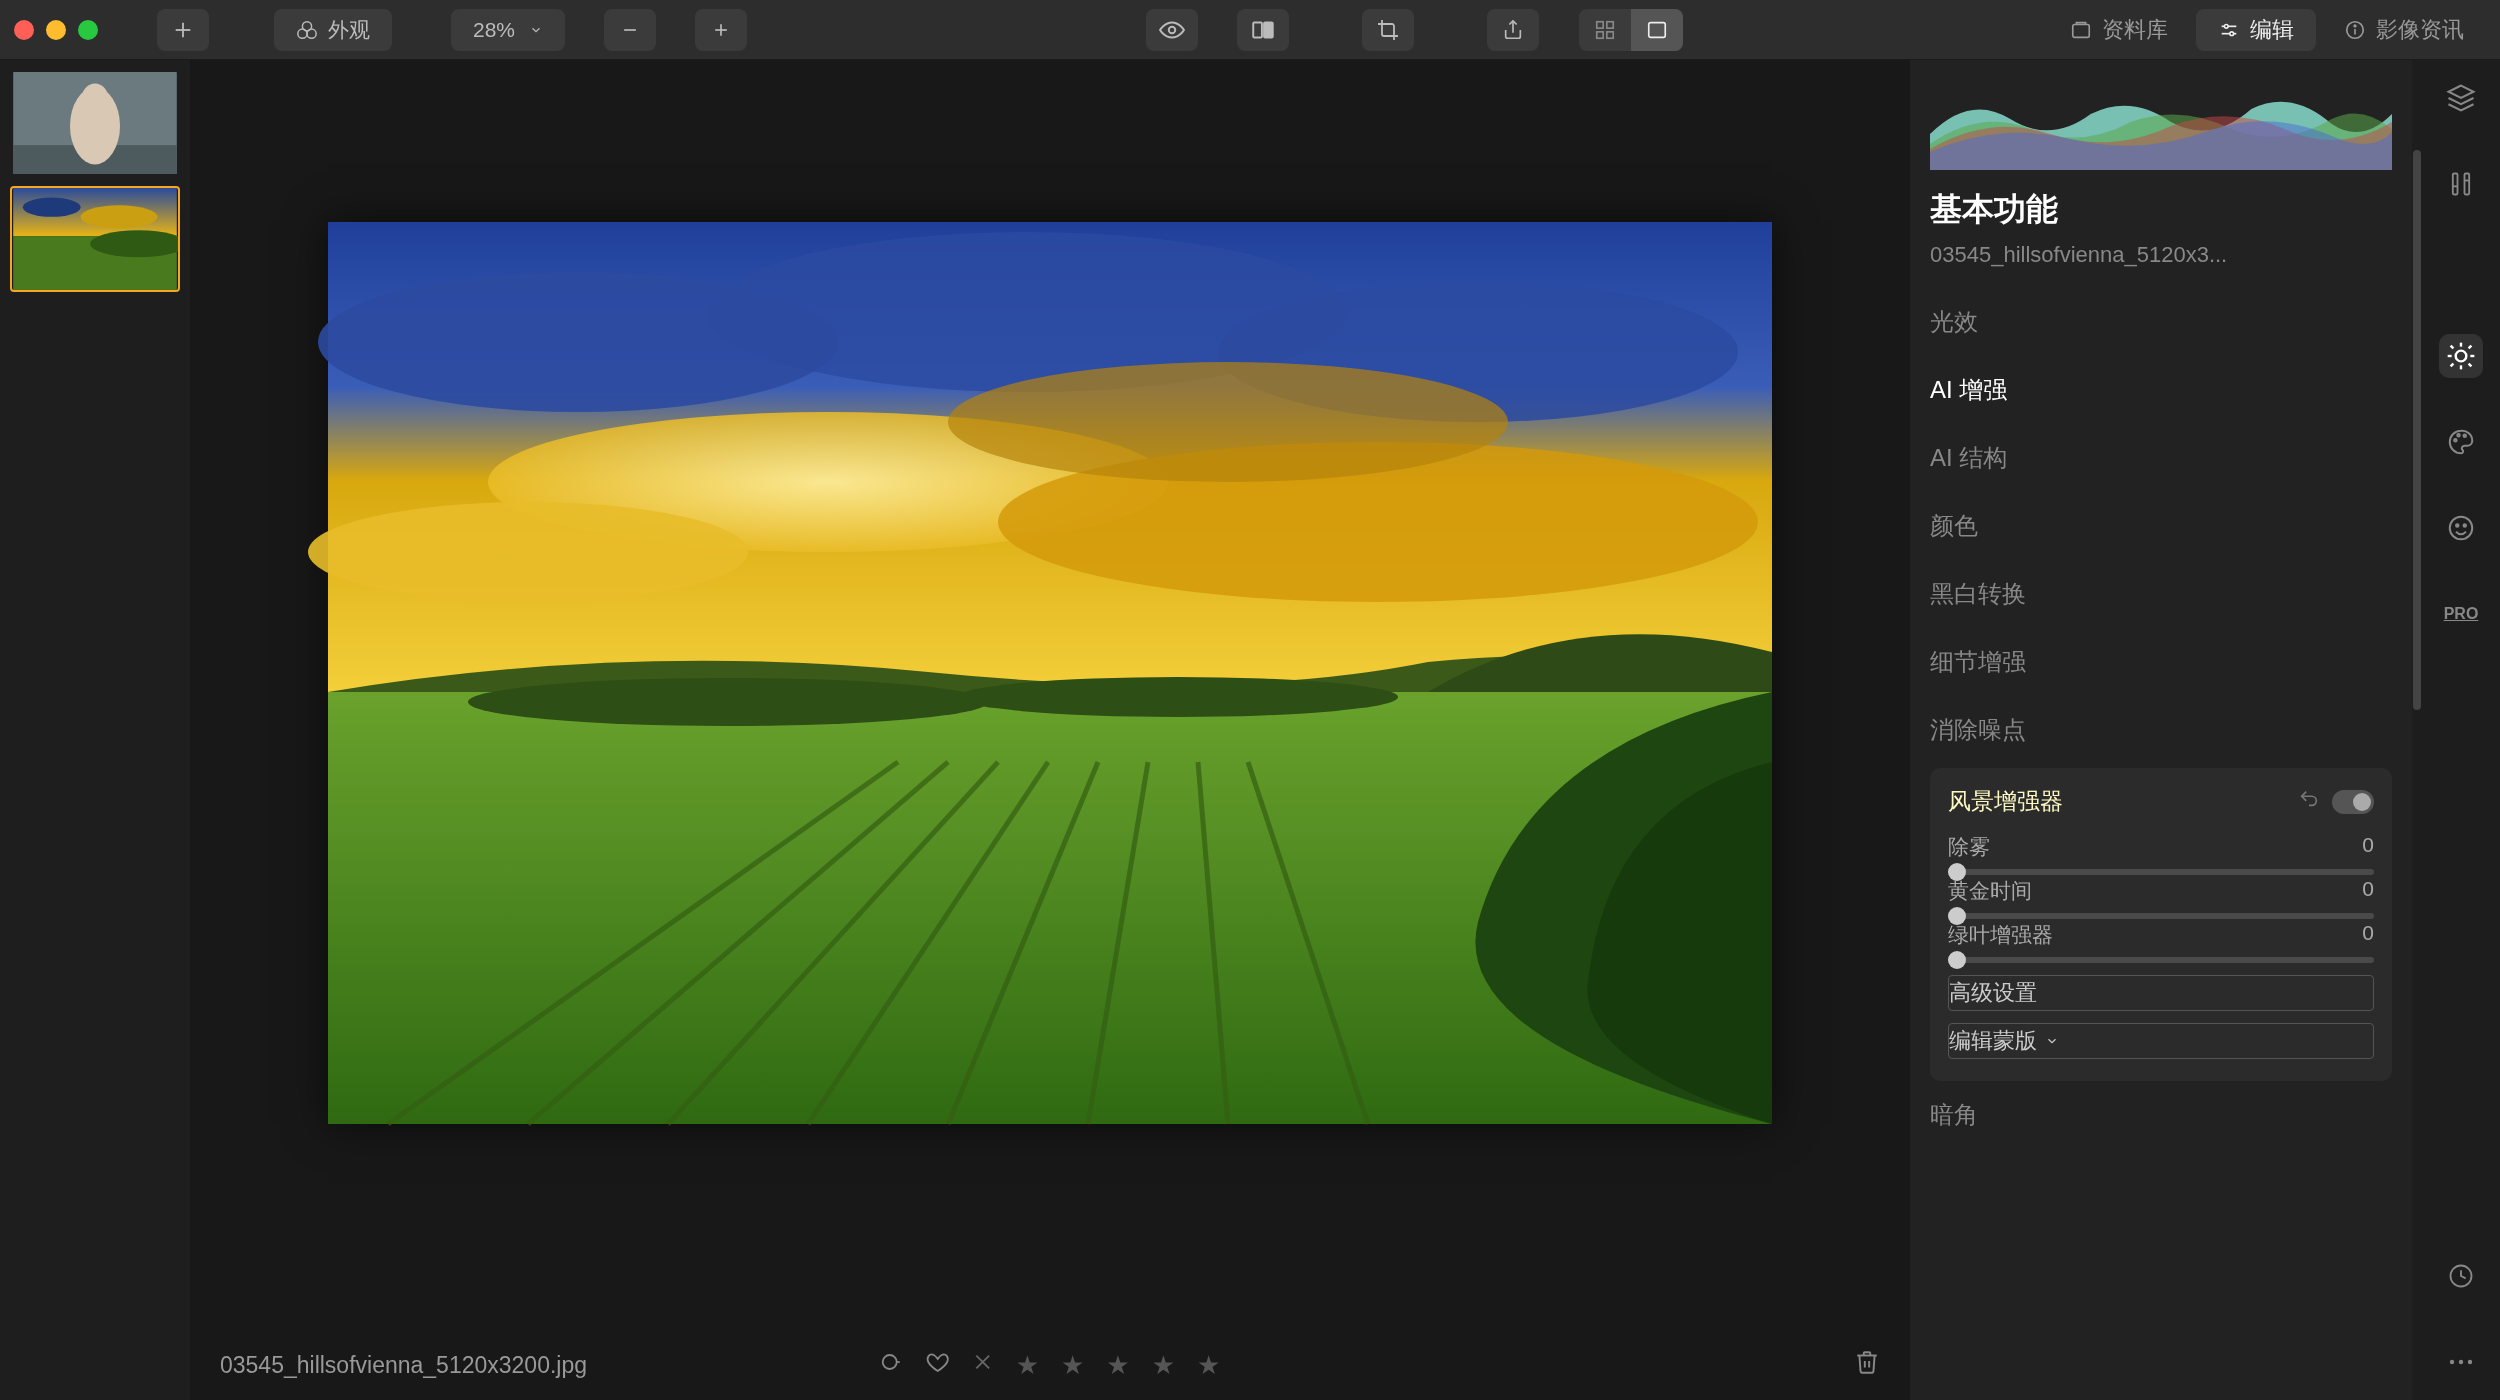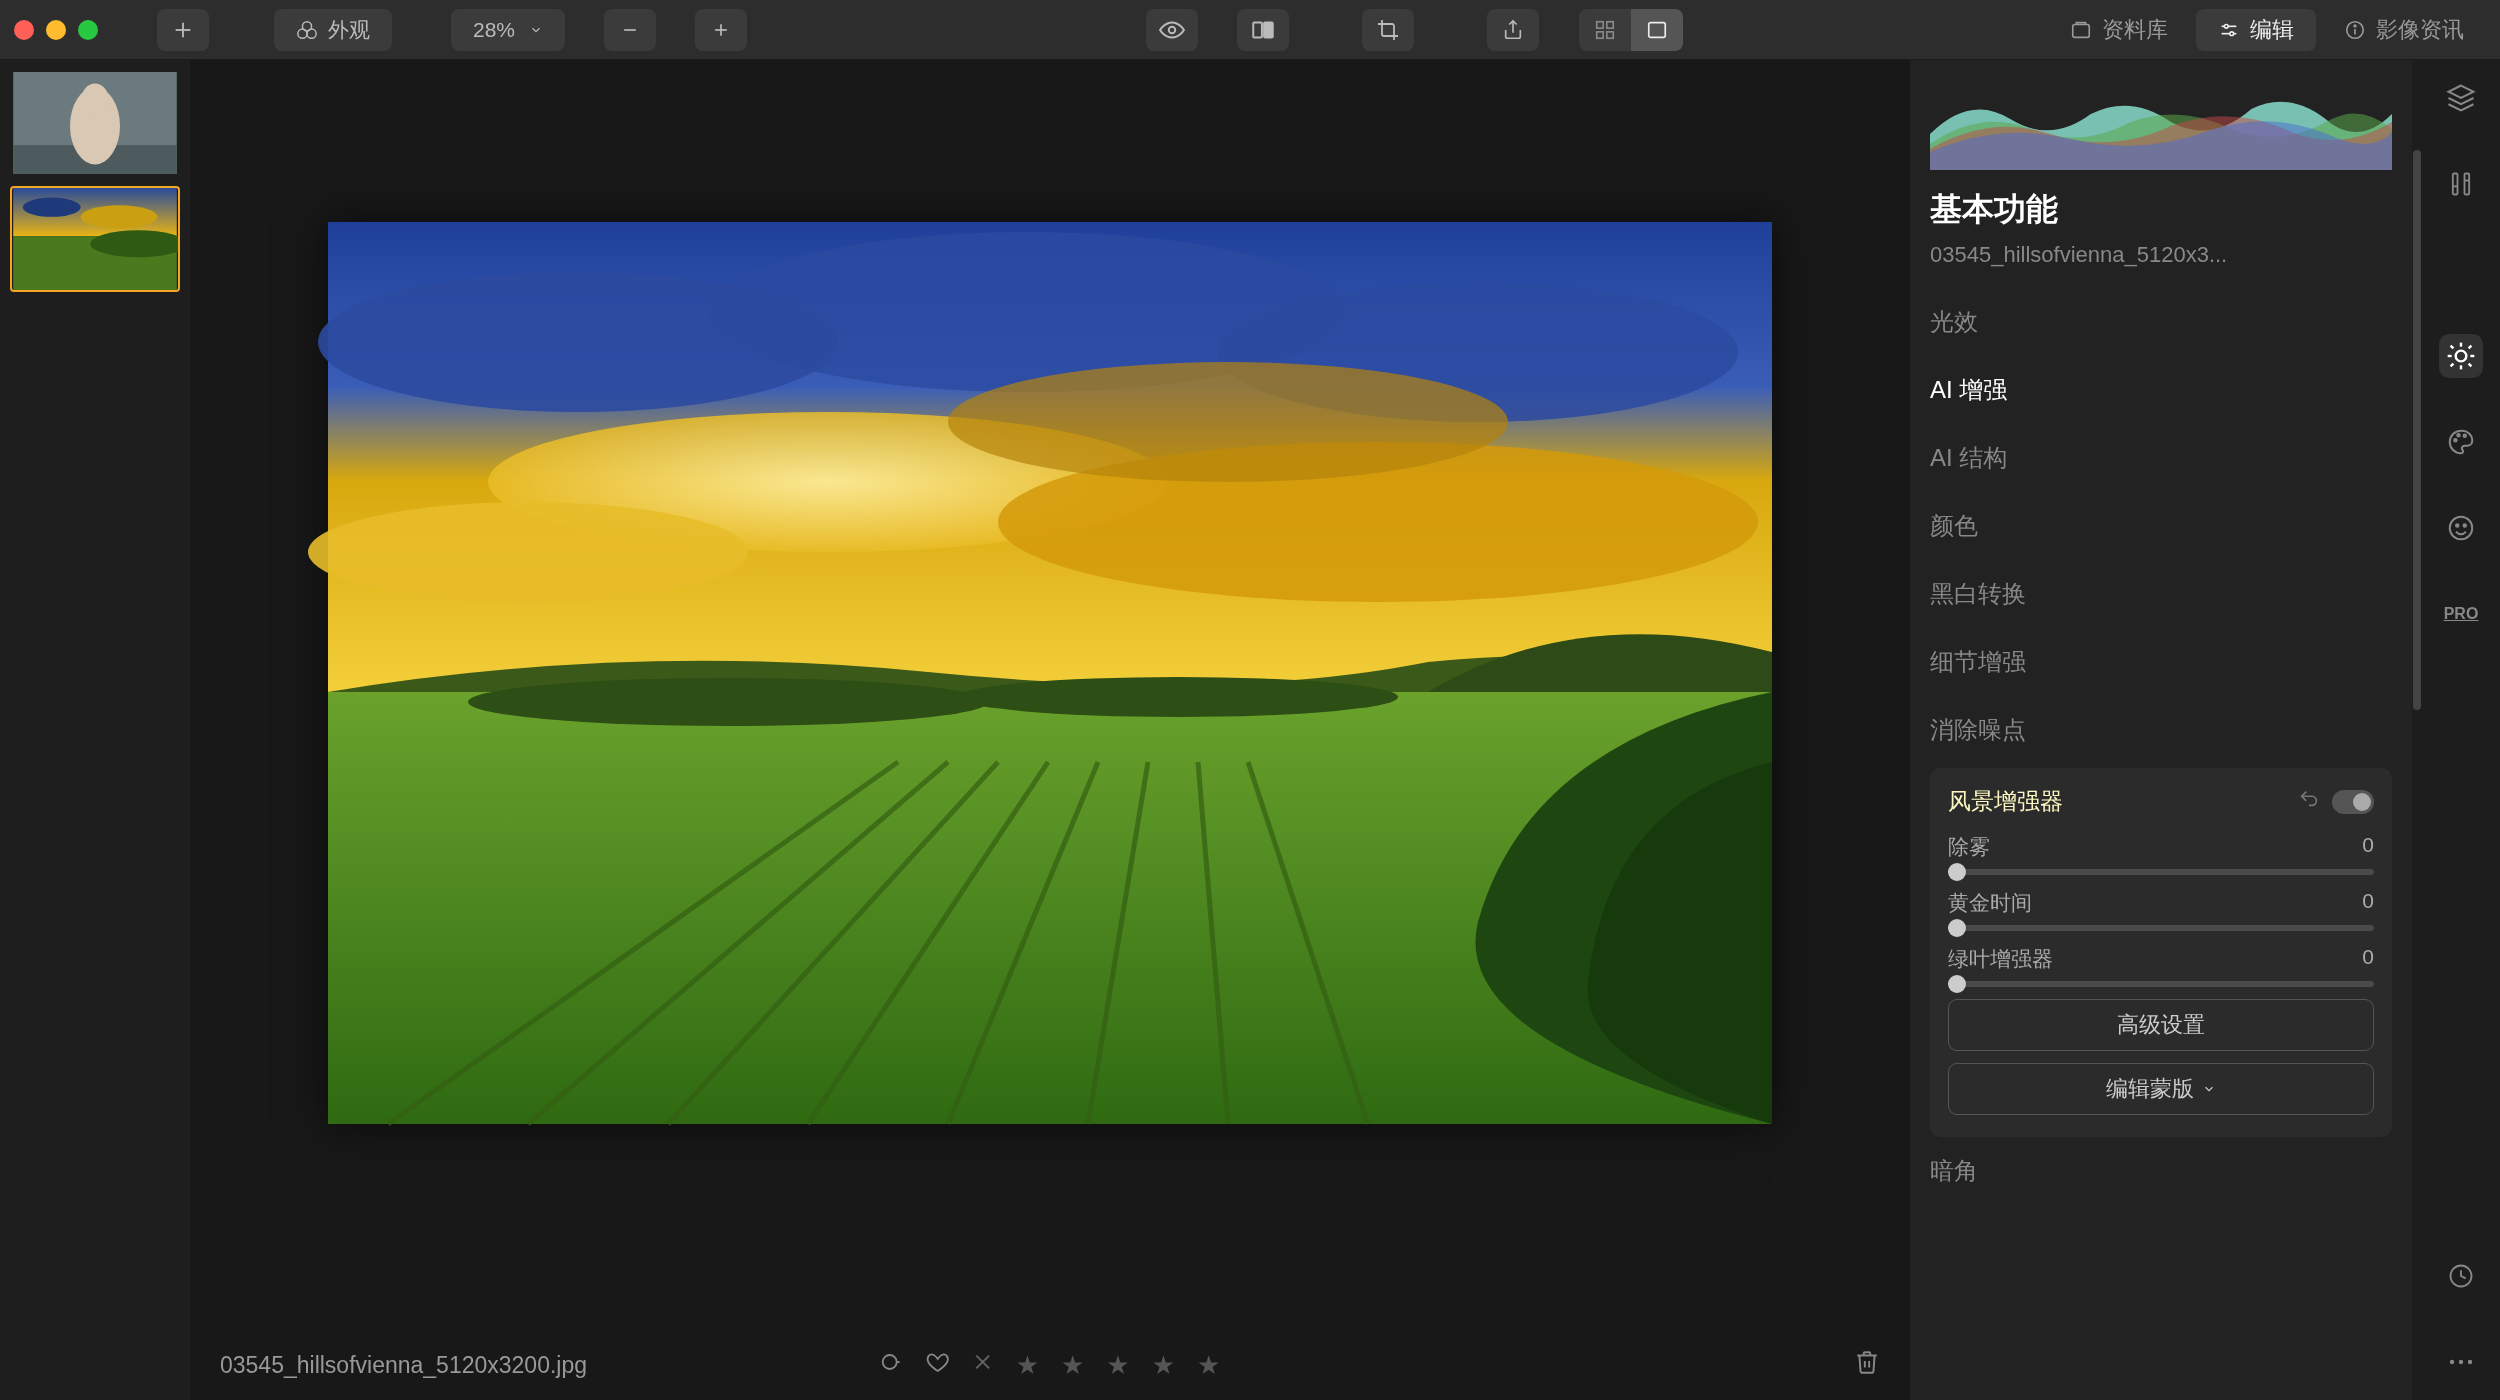--- a/index.html
+++ b/index.html
@@ -50,25 +50,25 @@
   .panel-sub { color:#888; font-size:22px; margin-bottom:20px; white-space:nowrap; overflow:hidden; text-overflow:ellipsis; }
   .tool-list { display:flex; flex-direction:column; }
   .tool-item { padding:18px 0; color:#888; font-size:24px; cursor:pointer; }
   .tool-item.active { color:#fff; }
   .panel-block { background:#2b2b2b; border-radius:10px; padding:18px 18px 22px 18px; margin-top:4px; }
   .pb-head { display:flex; align-items:center; margin-bottom:16px; }
   .pb-title { color:#fef9c3; font-size:23px; flex:1; }
   .pb-head .ico { color:#777; margin-left:12px; }
   .toggle { width:42px; height:24px; border-radius:12px; background:#555; position:relative; margin-left:12px; }
   .toggle::after { content:''; position:absolute; width:18px; height:18px; border-radius:50%; background:#aaa; top:3px; right:3px; }
-  .slider-row { margin-bottom:14px; }
+  .slider-row { margin-bottom:2px; }
   .slider-head { display:flex; justify-content:space-between; color:#aaa; font-size:21px; margin-bottom:8px; }
   .track { height:6px; background:#4a4a4a; border-radius:3px; position:relative; }
   .knob { position:absolute; width:18px; height:18px; border-radius:50%; background:#ccc; top:-6px; left:0; }
-  .panel-btn { height:52px; border:1px solid #555; border-radius:9px; display:flex; align-items:center; justify-content:center; color:#ccc; margin-top:12px; cursor:pointer; font-size:22px; gap:8px; }
+  .panel-btn { height:36px; border:1px solid #555; border-radius:4px; display:flex; align-items:center; color:#ccc; margin-top:12px; cursor:pointer; font-size:22px; gap:8px; }
   .below-item { padding:18px 0; color:#888; font-size:24px; }
   .scrollbar { width:10px; background:#1d1d1d; }
   .sb-thumb { width:8px; height:560px; background:#444; border-radius:4px; margin:90px auto 0 auto; }
   svg { overflow:visible; }
 </style>
 </head>
 <body>
 
 <div class="root">
 

